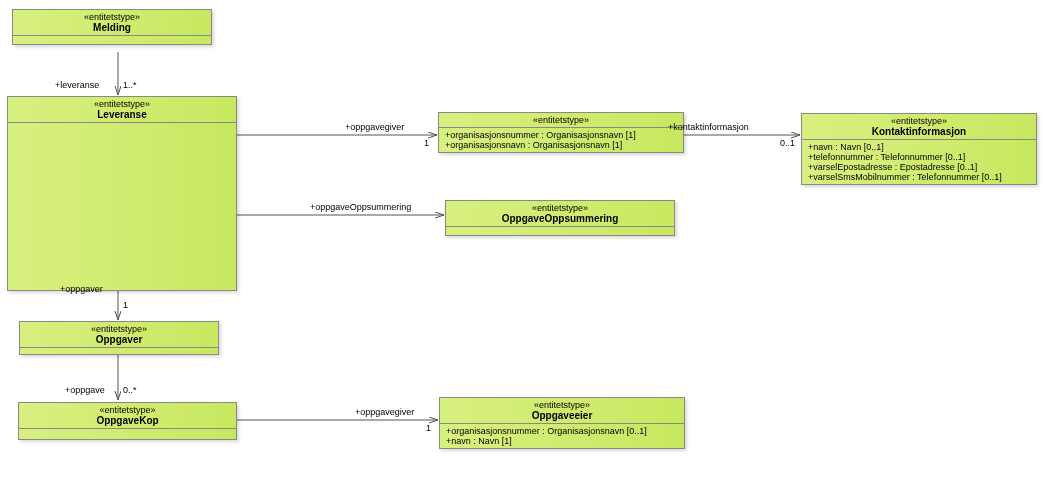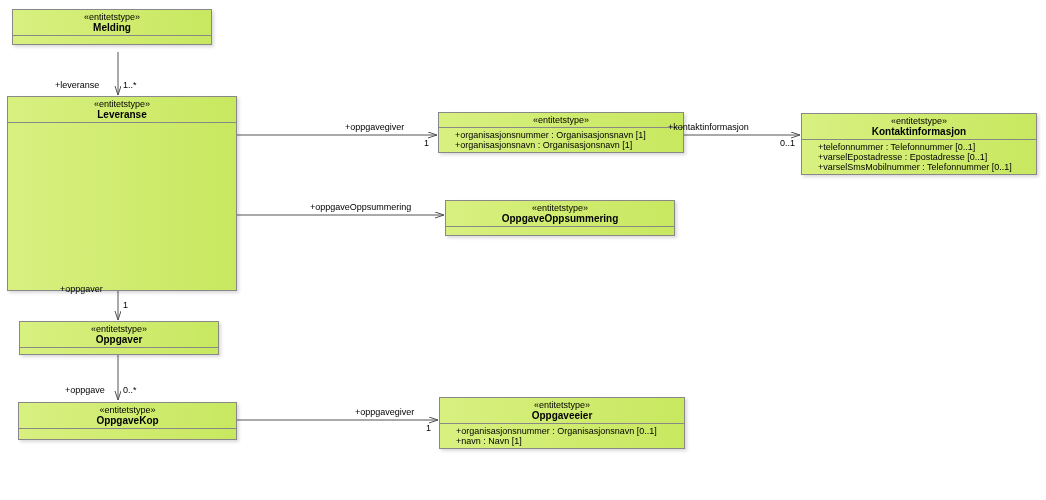--- a/index.html
+++ b/index.html
@@ -1,21 +1,21 @@
 <!DOCTYPE html>
 <html><head>
 <meta charset="utf-8">
 <style>
 body{margin:0;font-family:Arial,sans-serif;font-size:10px;background:#fff;width:1046px;height:500px;position:relative}
 .canvas{position:absolute;top:0;left:0;width:894px;height:500px}
 .entity{position:absolute;border:1px solid #888;background:linear-gradient(to right,#d8f080,#c8e860);box-shadow:2px 2px 3px rgba(0,0,0,0.15)}
 .entity .hdr{border-bottom:1px solid #888;text-align:center;padding:2px 6px}
 .entity .stereo{font-size:9px}
 .entity .name{font-weight:bold}
-.entity .body{padding:2px 16px;font-size:9px}
+.entity .body{padding:2px 6px;font-size:9px}
 .attr{white-space:nowrap}
 svg{position:absolute;top:0;left:0}
 .lbl{position:absolute;font-size:9px;white-space:nowrap}
 </style>
 </head>
 <body>
 
 <div class="canvas">
 
 <svg width="1046" height="500">
@@ -65,20 +65,21 @@
 
 <span class="lbl" style="left:668px;top:122px">+kontaktinformasjon</span>
 <span class="lbl" style="left:780px;top:138px">0..1</span>
 
 <div class="entity" style="left:801px;top:113px;width:234px">
 <div class="hdr">
         <div class="stereo">«entitetstype»</div>
         <div class="name">Kontaktinformasjon</div>
       </div>
 <div class="body">
+<div class="attr">+navn : Navn [0..1]</div>
 <div class="attr">+telefonnummer : Telefonnummer [0..1]</div>
 <div class="attr">+varselEpostadresse : Epostadresse [0..1]</div>
 <div class="attr">+varselSmsMobilnummer : Telefonnummer [0..1]</div>
 </div>
 </div>
 
 <span class="lbl" style="left:310px;top:202px">+oppgaveOppsummering</span>
 
 <div class="entity" style="left:445px;top:200px;width:228px">
 <div class="hdr">

